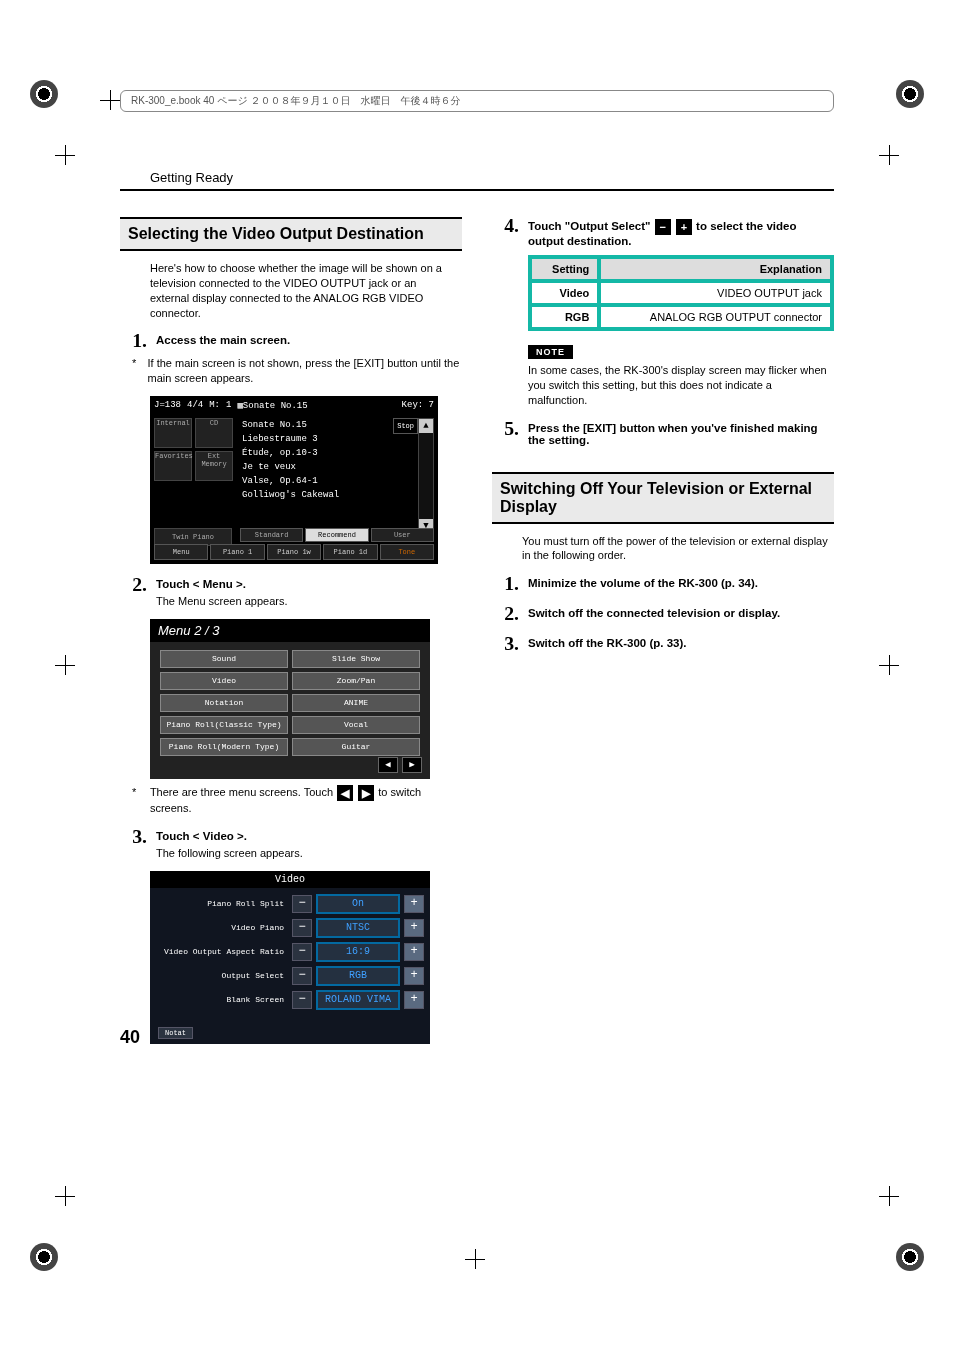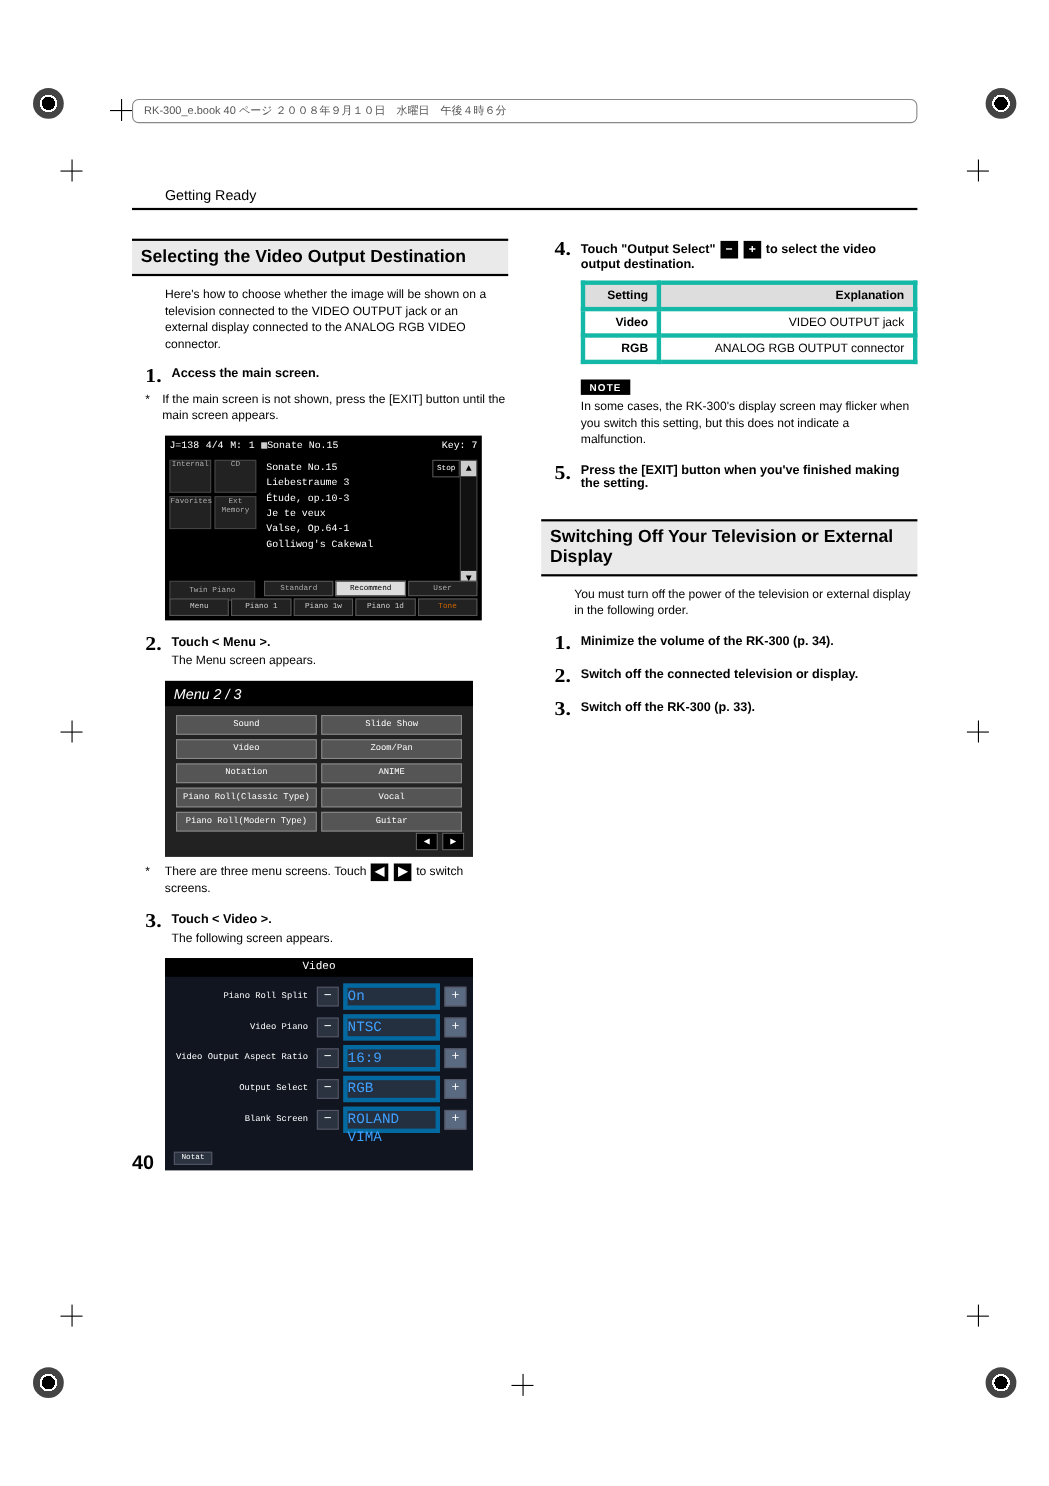--- a/index.html
+++ b/index.html
@@ -208,22 +208,22 @@
                  text-align:center; padding:3px 0;}
   .video-rows { padding:6px 6px 30px 6px;}
   .video-row { display:flex; align-items:center; gap:4px; margin-bottom:4px;}
   .vlabel { flex:1; color:#fff; font-size:8px; text-align:right;
             padding-right:4px;}
   .vbtn { width:18px; height:16px; background:#2b3340; color:#fff;
           text-align:center; font-size:12px; line-height:14px;
           border:1px solid #556;}
   .vbtn.active { background:#5a6a80;}
   .vval { width:80px; background:#243040; color:#3fa0ff;
-          font-size:13px; height:16px; line-height:16px;
-          border:4px solid #0369a1;}
+          text-align:center; font-size:10px; height:16px; line-height:16px;
+          border:2px solid #0369a1;}
   .notat { position:absolute; bottom:6px; left:8px; }
   .notat span{ background:#2b3340; border:1px solid #556; color:#fff;
                font-size:7px; padding:1px 6px;}
 
   table.settings {
     border-collapse: collapse;
     width: 100%;
     margin-top: 8px;
     font-size: 11px;
   }

